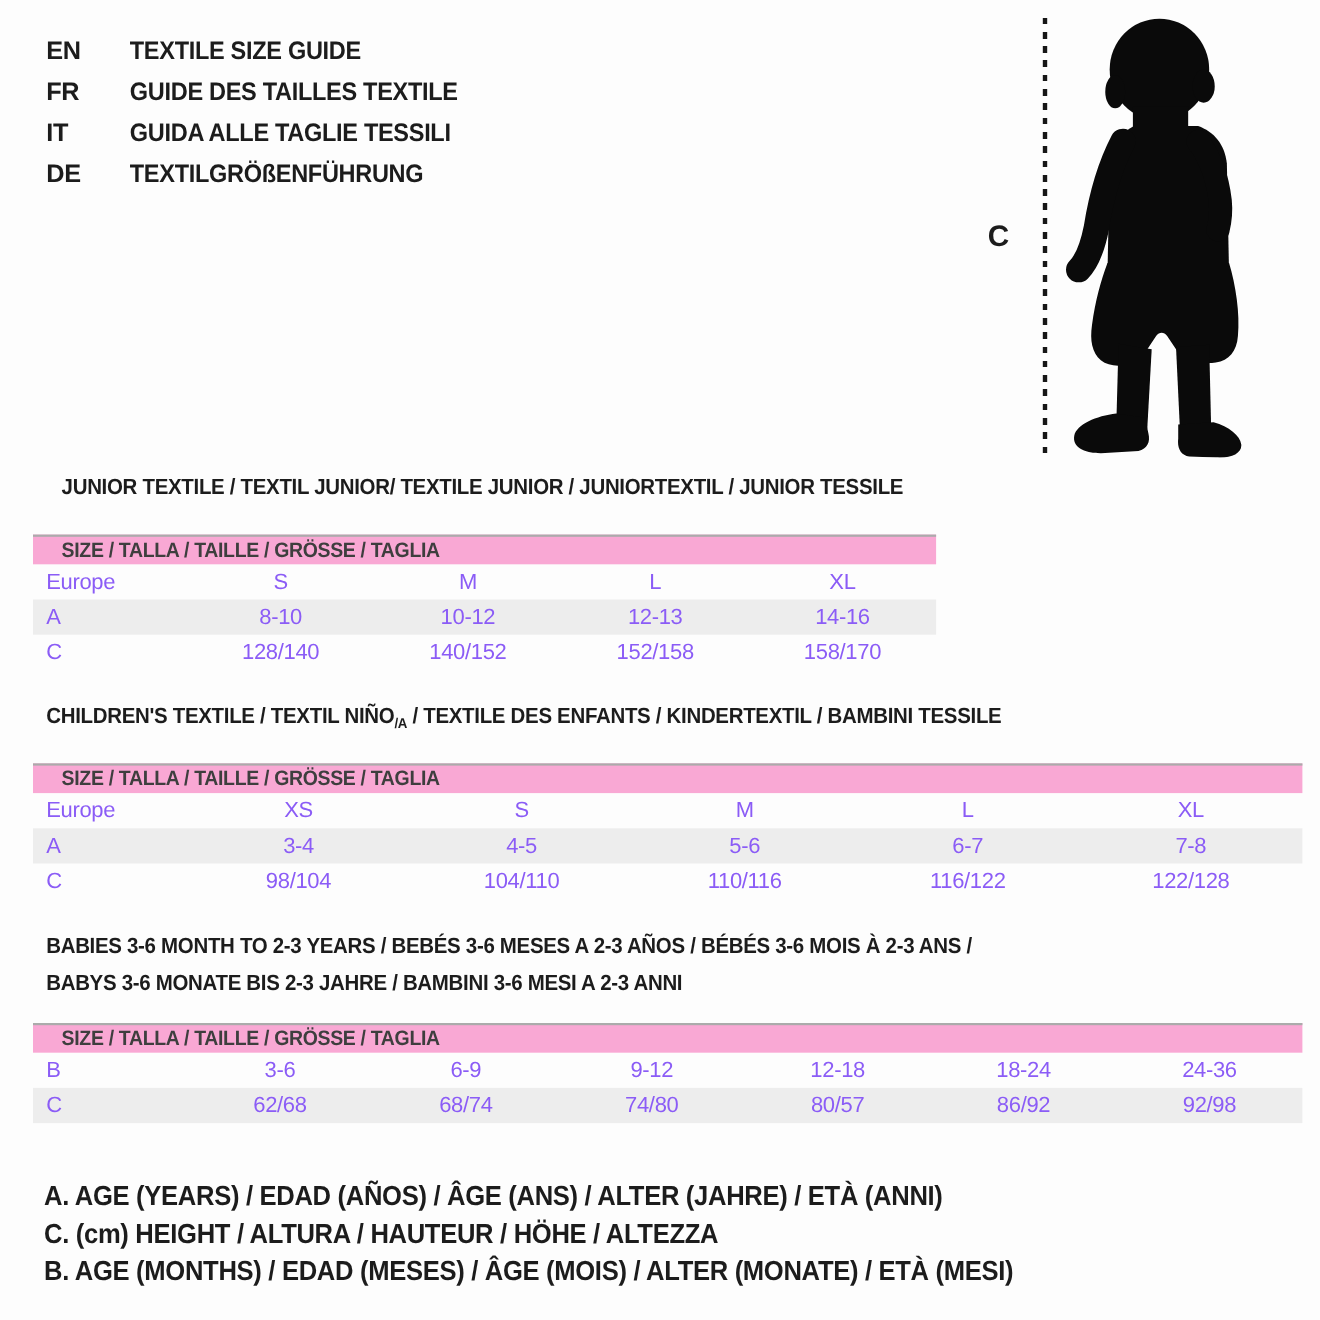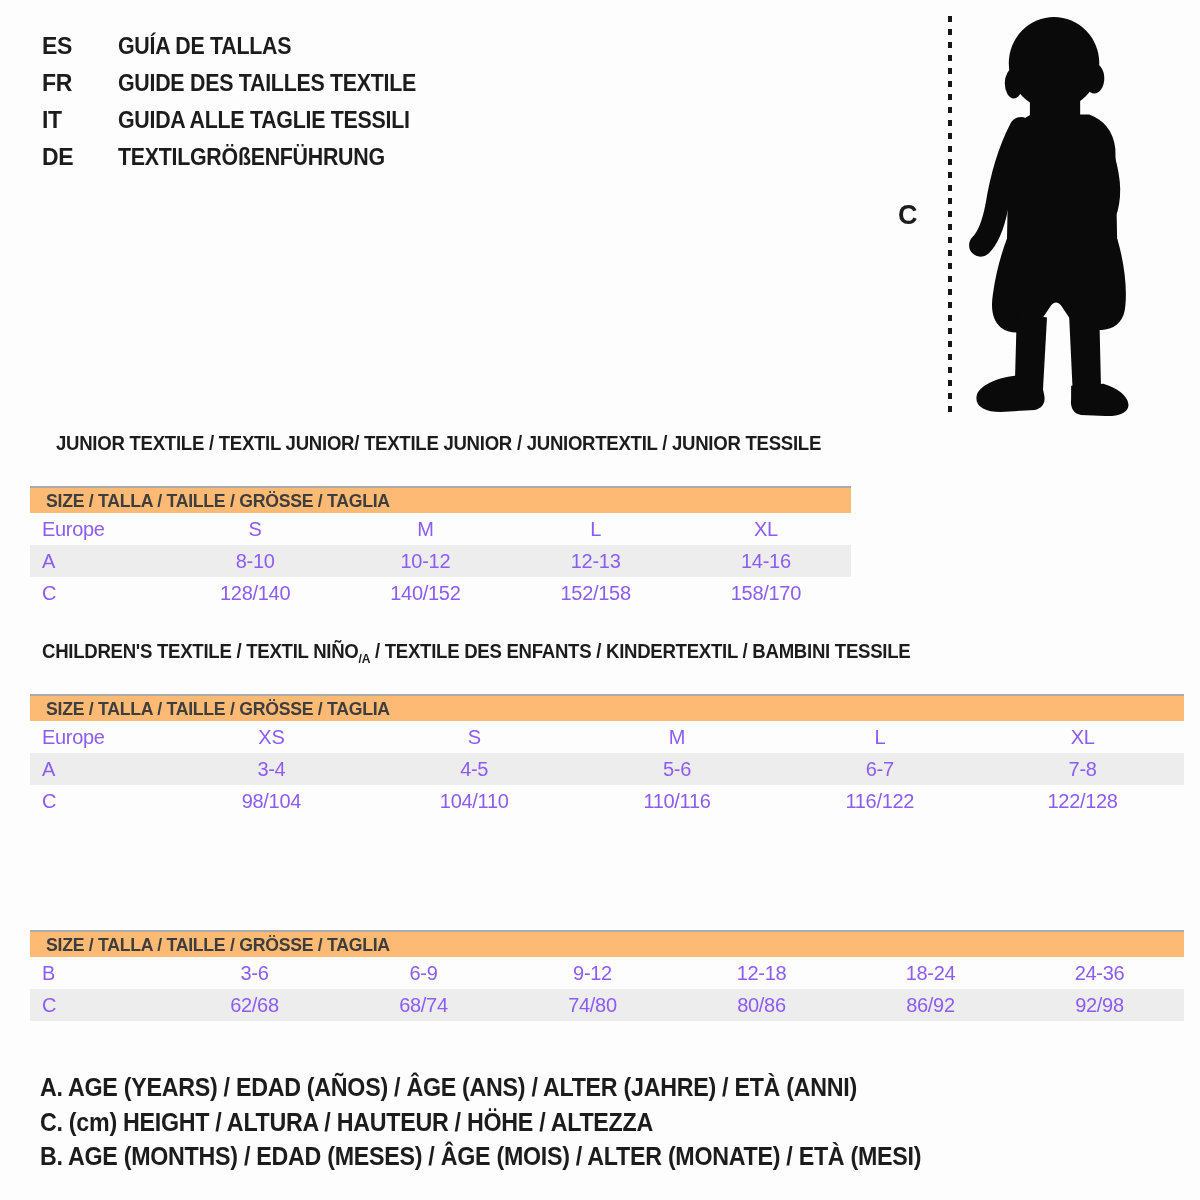--- a/index.html
+++ b/index.html
@@ -28,23 +28,23 @@
   }
   .c-label { position: absolute; left: 898px; top: 200px; font-size: 27px; font-weight: 700; }
   .silhouette { position: absolute; left: 966px; top: 16px; }
 
   
   .section-title { position: absolute; left: 42px; font-size: 20px; font-weight: 700; letter-spacing: -0.3px; white-space: nowrap; }
   .title-sub { font-size: 13px; vertical-align: -5px; font-weight: 700; }
   .size-table { position: absolute; left: 30px; }
   .size-bar {
     height: 27px; line-height: 25px;
-    background: #fdba74; border-top: 2px solid #ababab;
+    background: #f9a8d4; border-top: 2px solid #ababab;
     color: #3e3e3e; font-size: 19px; font-weight: 700;
-    padding-left: 16px; letter-spacing: -0.3px;
+    padding-left: 26px; letter-spacing: -0.3px;
   }
   .trow { display: grid; height: 32px; align-items: center; font-size: 20px; color: #8b5cf6; }
   .trow.shaded { background: #ededed; }
   .cols4 { grid-template-columns: 140px repeat(4, 1fr); }
   .cols5 { grid-template-columns: 140px repeat(5, 1fr); }
   .cols6 { grid-template-columns: 140px repeat(6, 1fr); }
   .cell { text-align: center; letter-spacing: -0.3px; }
   .cell.rowlabel { text-align: left; padding-left: 12px; }
   .babies-title-line { white-space: nowrap; line-height: 34px; }
 
@@ -52,22 +52,22 @@
   .legend { position: absolute; left: 40px; top: 1070px; }
   .legend-line { font-size: 25px; font-weight: 700; letter-spacing: -0.3px; line-height: 34.5px; white-space: nowrap; }
 </style>
 </head>
 <body>
 
 <div class="page">
 
   <div class="langs">
     <div class="lang-row">
-      <span class="lang-code">ES</span>
-      <span class="lang-label condensed">GUÍA DE TALLAS</span>
+      <span class="lang-code">EN</span>
+      <span class="lang-label condensed">TEXTILE SIZE GUIDE</span>
     </div>
     <div class="lang-row">
       <span class="lang-code">FR</span>
       <span class="lang-label condensed">GUIDE DES TAILLES TEXTILE</span>
     </div>
     <div class="lang-row">
       <span class="lang-code">IT</span>
       <span class="lang-label condensed">GUIDA ALLE TAGLIE TESSILI</span>
     </div>
     <div class="lang-row">
@@ -151,39 +151,43 @@
     <div class="trow cols5">
       <div class="cell rowlabel">C</div>
       <div class="cell">98/104</div>
       <div class="cell">104/110</div>
       <div class="cell">110/116</div>
       <div class="cell">116/122</div>
       <div class="cell">122/128</div>
     </div>
   </div>
 
+  <div class="section-title" style="top:843px;">
+    <div class="babies-title-line"><span class="condensed">BABIES 3-6 MONTH TO 2-3 YEARS / BEBÉS 3-6 MESES A 2-3 AÑOS / BÉBÉS 3-6 MOIS À 2-3 ANS /</span></div>
+    <div class="babies-title-line"><span class="condensed">BABYS 3-6 MONATE BIS 2-3 JAHRE / BAMBINI 3-6 MESI A 2-3 ANNI</span></div>
+  </div>
   <div class="size-table" style="top:930px; width:1154px;">
     <div class="size-bar">
       <span class="condensed">SIZE / TALLA / TAILLE / GRÖSSE / TAGLIA</span>
     </div>
     <div class="trow cols6">
       <div class="cell rowlabel">B</div>
       <div class="cell">3-6</div>
       <div class="cell">6-9</div>
       <div class="cell">9-12</div>
       <div class="cell">12-18</div>
       <div class="cell">18-24</div>
       <div class="cell">24-36</div>
     </div>
     <div class="trow cols6 shaded">
       <div class="cell rowlabel">C</div>
       <div class="cell">62/68</div>
       <div class="cell">68/74</div>
       <div class="cell">74/80</div>
-      <div class="cell">80/86</div>
+      <div class="cell">80/57</div>
       <div class="cell">86/92</div>
       <div class="cell">92/98</div>
     </div>
   </div>
 
   <div class="legend">
     <div class="legend-line"><span class="condensed">A. AGE (YEARS) / EDAD (AÑOS) / ÂGE (ANS) / ALTER (JAHRE) / ETÀ (ANNI)</span></div>
     <div class="legend-line"><span class="condensed">C. (cm) HEIGHT / ALTURA / HAUTEUR / HÖHE / ALTEZZA</span></div>
     <div class="legend-line"><span class="condensed">B. AGE (MONTHS) / EDAD (MESES) / ÂGE (MOIS) / ALTER (MONATE) / ETÀ (MESI)</span></div>
   </div>

